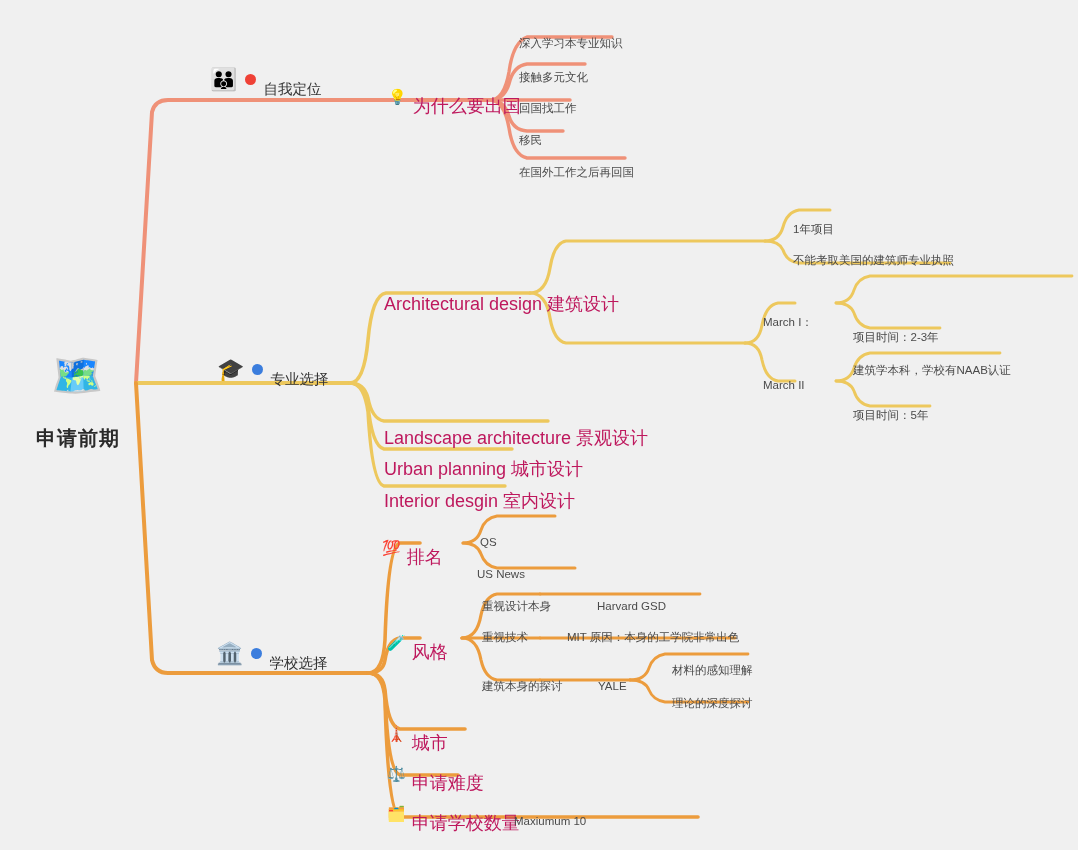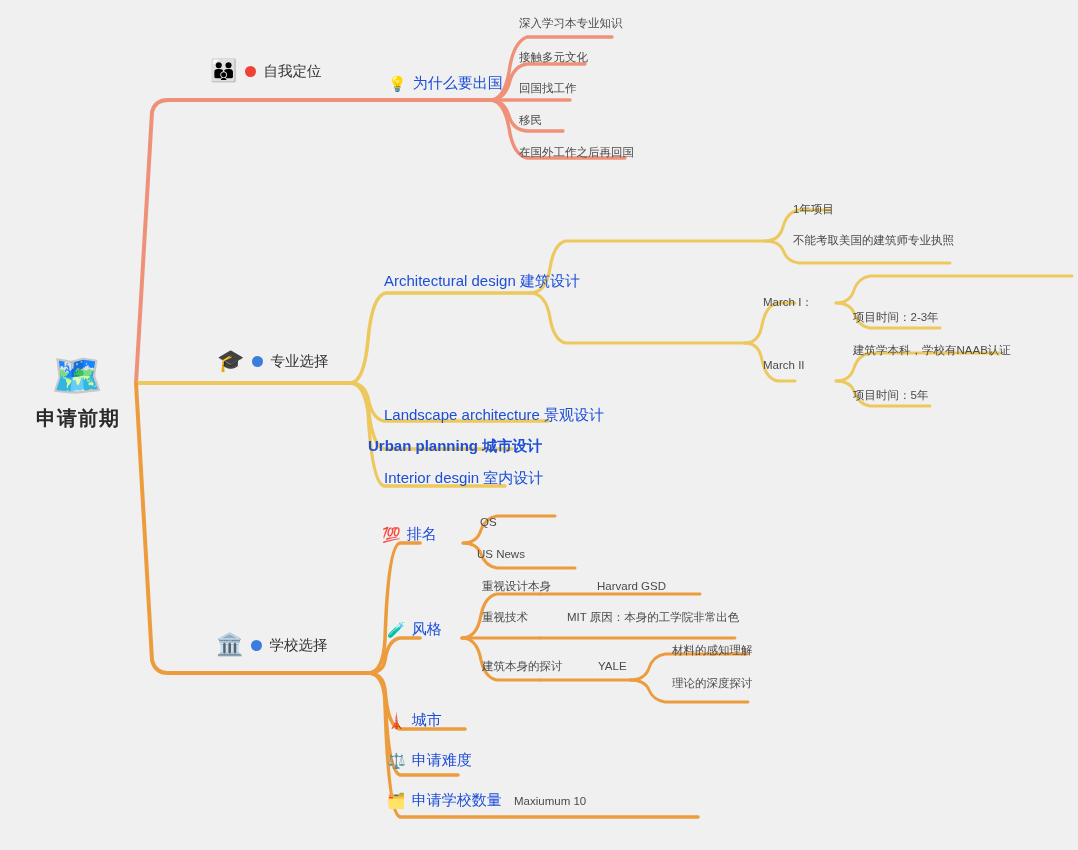--- a/index.html
+++ b/index.html
@@ -9,33 +9,33 @@
     font-family:"Liberation Sans","DejaVu Sans",sans-serif;
     overflow:hidden;
     position:relative;
   }
   #canvas{position:absolute;left:0;top:0;width:1078px;height:850px;}
   svg.links{position:absolute;left:0;top:0;width:1078px;height:850px;pointer-events:none;}
 
   .node{position:absolute;display:flex;align-items:center;white-space:nowrap;}
   .node .emoji{font-size:15px;line-height:1;margin-right:6px;filter:saturate(1.05);}
   .node .dot{width:11px;height:11px;border-radius:50%;display:inline-block;margin-right:7px;flex:none;}
-  .node .txt{color:#3a3a3a;}
+  .node .txt{color:#3a3a3a;margin-top:20px;}
 
   
   #root{left:36px;top:355px;flex-direction:column;align-items:center;}
   #root .emoji{font-size:42px;margin:0 0 8px 0;}
   #root .txt{font-size:20px;font-weight:bold;color:#2a2a2a;letter-spacing:1px;}
 
   
   .main-node .emoji{font-size:22px;margin-right:8px;}
   .main-node .txt{font-size:14.5px;color:#333;}
 
   
-  .l2 .txt{font-size:15px;color:#1d4ed8;}
+  .l2 .txt{font-size:18px;color:#be185d;}
   .l2 .emoji{font-size:15px;}
 
   
   .leaf .txt{font-size:11.5px;color:#4a4a4a;line-height:1.35;white-space:normal;}
 
   .two-line .txt{white-space:normal;}
 
   #footer{
     position:absolute;left:0;top:830px;width:1078px;text-align:center;
     font-size:12.5px;color:#c3c3c3;letter-spacing:1.2px;
@@ -172,21 +172,21 @@
   <div class="node leaf" style="left:853px;top:343px;">
     <span class="txt">建筑学本科，学校有NAAB认证</span>
   </div>
   <div class="node leaf" style="left:853px;top:388px;">
     <span class="txt">项目时间：5年</span>
   </div>
 
   <div class="node l2" style="left:384px;top:406px;">
     <span class="txt">Landscape architecture 景观设计</span>
   </div>
-  <div class="node l2" style="left:368px;top:437px;font-weight:bold;">
+  <div class="node l2" style="left:384px;top:437px;">
     <span class="txt">Urban planning 城市设计</span>
   </div>
   <div class="node l2" style="left:384px;top:469px;">
     <span class="txt">Interior desgin 室内设计</span>
   </div>
 
   <div class="node main-node" style="left:216px;top:634px;">
     <span class="emoji">🏛️</span>
     <span class="dot" style="background:#3b7ddd"></span>
     <span class="txt">学校选择</span>

